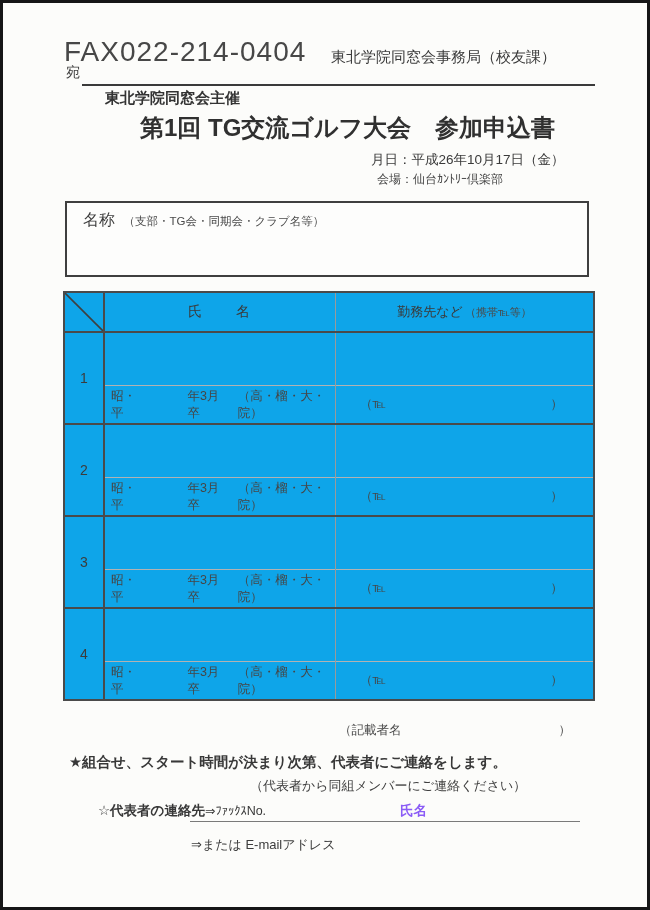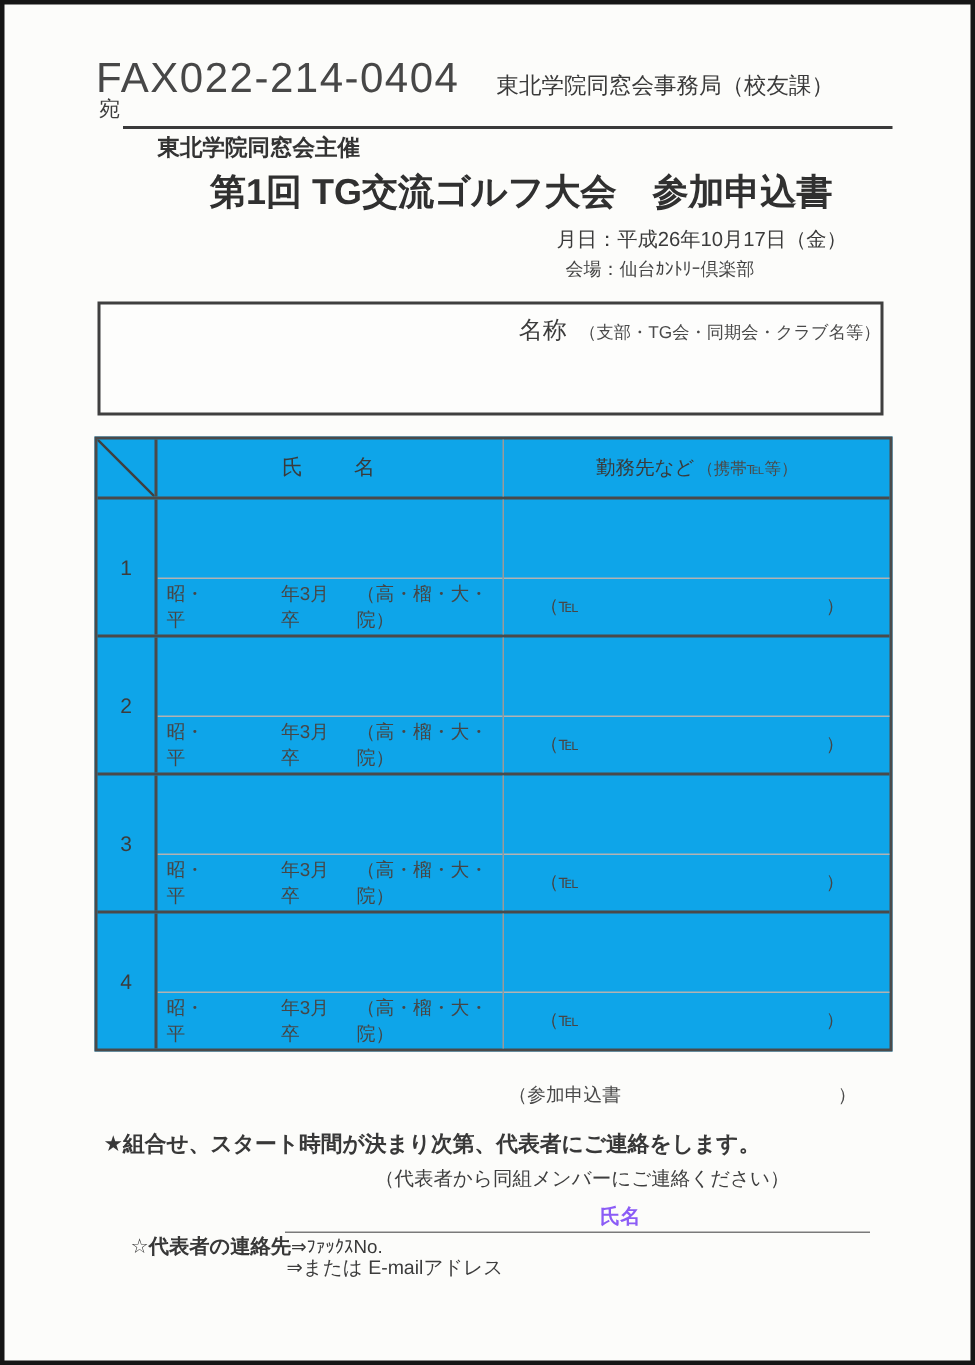--- a/index.html
+++ b/index.html
@@ -20,21 +20,21 @@
   .addressee  { left:63px; top:61px; font-size:14px; }
   .addr-line  { left:79px; top:62px; width:513px; height:19px; border-bottom:2px solid #3a3a3a; }
   .organizer  { left:102px; top:86px; font-size:15px; font-weight:700; color:#333; }
 
   .form-title { left:137px; top:109px; font-size:24px; font-weight:700; color:#303030; }
   .event-date { left:368px; top:148px; font-size:13.5px; color:#3a3a3a; }
   .event-venue{ left:374px; top:168px; font-size:12px; color:#444; }
 
   
   .name-box { left:62px; top:198px; width:524px; height:76px;
-              border:2px solid #3f3f3f; box-sizing:border-box; background:#fdfdfc;text-align:right; }
+              border:2px solid #3f3f3f; box-sizing:border-box; background:#fdfdfc; }
   .name-box-inner { padding:7px 0 0 16px; }
   .name-label { font-size:16px; color:#3c3c3c; }
   .name-sublabel { font-size:11.5px; color:#4a4a4a; margin-left:4px; }
 
   
   .members-table { left:60px; top:288px; width:528px;
                    border:2px solid #4a4a4a; box-sizing:content-box; background:#0ea5e9; }
   .t-row { display:flex; }
   .t-row + .t-row { border-top:2px solid #4a4a4a; }
   .header-row { height:38px; }
@@ -56,21 +56,21 @@
   .schools { margin-left:12px; }
   .tel-open { padding-left:24px; }
   .tel-wrap { justify-content:space-between; padding-right:30px; box-sizing:border-box; }
   .diag-svg { position:absolute; inset:0; width:100%; height:100%; }
 
   
   .writer-row { left:336px; top:719px; width:232px; display:flex;
                 justify-content:space-between; font-size:12.5px; color:#4a4a4a; }
   .note-star  { left:66px; top:750px; font-size:14.5px; font-weight:700; color:#383838; }
   .note-paren { left:247px; top:774px; font-size:13px; color:#3e3e3e; }
-  .contact-row { left:84px; top:799px; font-size:13.5px; font-weight:700; color:#383838;margin-top:20px; }
+  .contact-row { left:95px; top:799px; font-size:13.5px; font-weight:700; color:#383838; }
   .contact-fax { font-weight:400; font-size:12.5px; }
   .rep-name   { left:397px; top:799px; font-size:13.5px; font-weight:700; color:#8b5cf6; }
   .contact-line { left:187px; top:818px; width:390px; border-bottom:1.5px solid #7a7a7a; }
   .email-row  { left:188px; top:833px; font-size:13px; color:#3c3c3c; }
 </style>
 </head>
 <body>
 
 <div class="page">
 
@@ -180,21 +180,21 @@
         <div class="sub-bottom tel-wrap">
           <span class="tel-open">（℡</span>
           <span>）</span>
         </div>
       </div>
     </div>
 
   </div>
 
   <div class="abs writer-row">
-    <span>（参加申込書</span>
+    <span>（記載者名</span>
     <span>）</span>
   </div>
 
   <div class="abs note-star">★組合せ、スタート時間が決まり次第、代表者にご連絡をします。</div>
   <div class="abs note-paren">（代表者から同組メンバーにご連絡ください）</div>
 
   <div class="abs contact-row">
     <span>☆代表者の連絡先</span><span class="contact-fax">⇒ﾌｧｯｸｽNo.</span>
   </div>
   <div class="abs rep-name">氏名</div>

